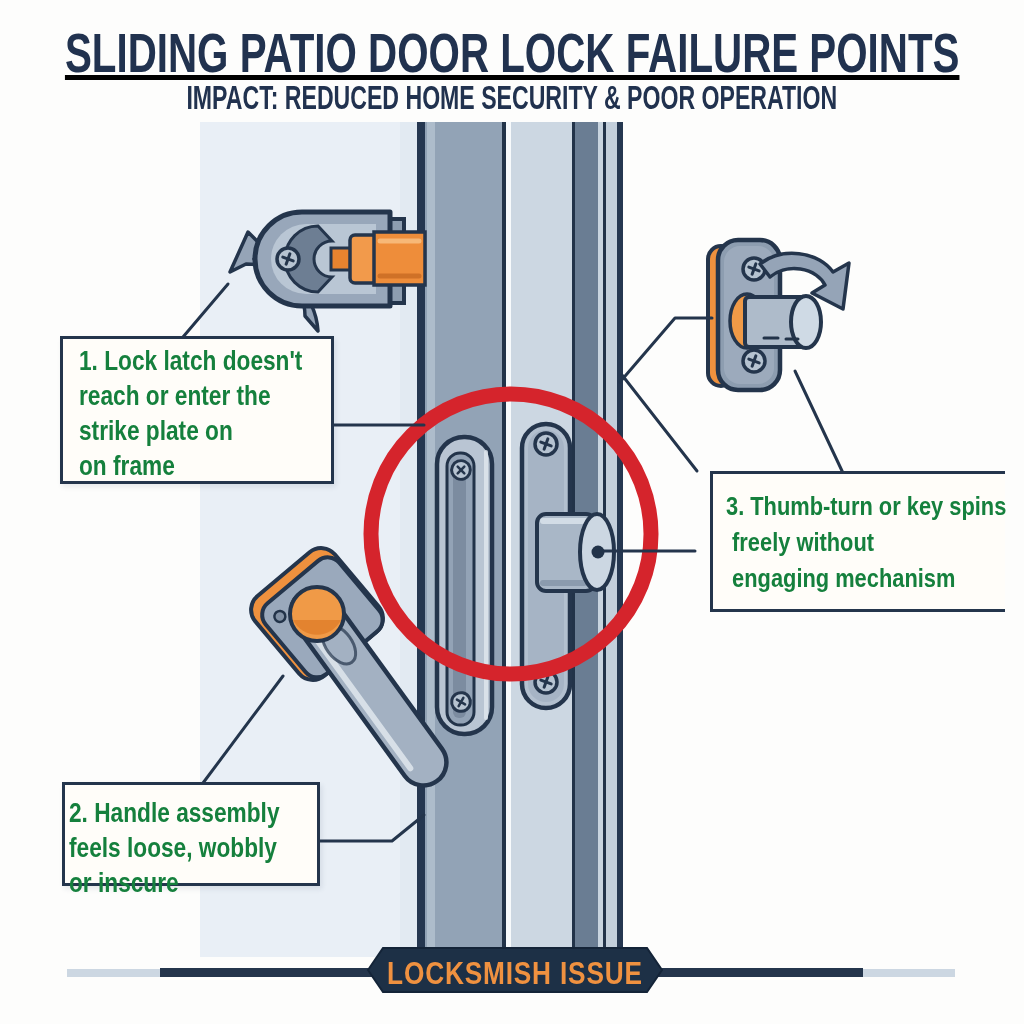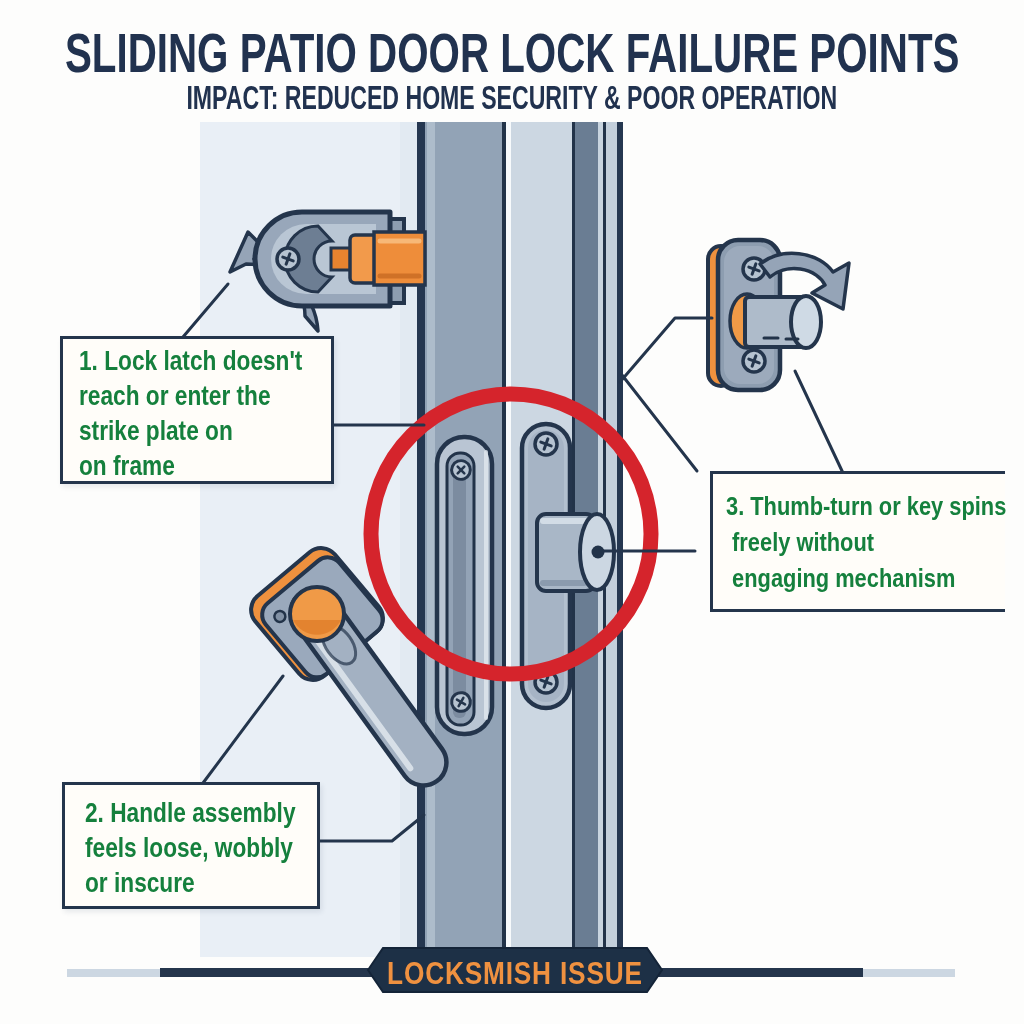--- a/index.html
+++ b/index.html
@@ -2,41 +2,41 @@
 <html><head>
 <meta charset="utf-8">
 <style>
   html,body{margin:0;padding:0;background:#ffffff;}
   .stage{
     position:relative;width:1024px;height:1024px;overflow:hidden;
     background:#fdfdfc;font-family:"Liberation Sans", sans-serif;
   }
   .stage svg{position:absolute;left:0;top:0;}
   .hdr{position:absolute;left:0;right:0;display:flex;justify-content:center;align-items:center;pointer-events:none;}
-  .title{top:23px;height:58px;}
+  .title{top:23px;height:58px;text-decoration:underline;}
   .title span{
     font-size:56px;font-weight:800;color:#21324f;white-space:pre;
     transform:scaleX(0.72);letter-spacing:0px;
   }
   .subtitle{top:83px;height:30px;}
   .subtitle span{
     font-size:33px;font-weight:800;color:#21324f;white-space:pre;
     transform:scaleX(0.70);
   }
   .callout{
     position:absolute;background:#fffdf9;border:3px solid #24354c;
     color:#15803d;box-sizing:border-box;
     box-shadow:2px 3px 5px rgba(40,60,90,0.10);
   }
   .callout .txt{
     white-space:pre;font-weight:700;transform-origin:left top;transform:scaleX(0.84);
   }
   .co1{left:60px;top:336px;width:274px;height:148px;padding:5px 0 0 16px;}
   .co1 .txt{font-size:27px;line-height:35px;}
-  .co2{left:62px;top:782px;width:258px;height:127px;padding:11px 0 0 20px;}
+  .co2{left:62px;top:782px;width:258px;height:104px;padding:11px 0 0 4px;}
   .co2 .txt{font-size:27px;line-height:35px;}
   .co3{left:695px;top:471px;width:295px;height:141px;padding:14px 0 0 13px;border-right:none;box-shadow:none;margin-left:15px;}
   .co3 .txt{font-size:26px;line-height:36px;}
   .bannertxt{position:absolute;left:368px;top:947px;width:294px;height:45px;
     display:flex;justify-content:center;align-items:flex-end;}
   .bannertxt span{
     font-size:32px;font-weight:800;color:#ef9140;white-space:pre;
     transform:scaleX(0.82);letter-spacing:1px;
   }
 </style>

